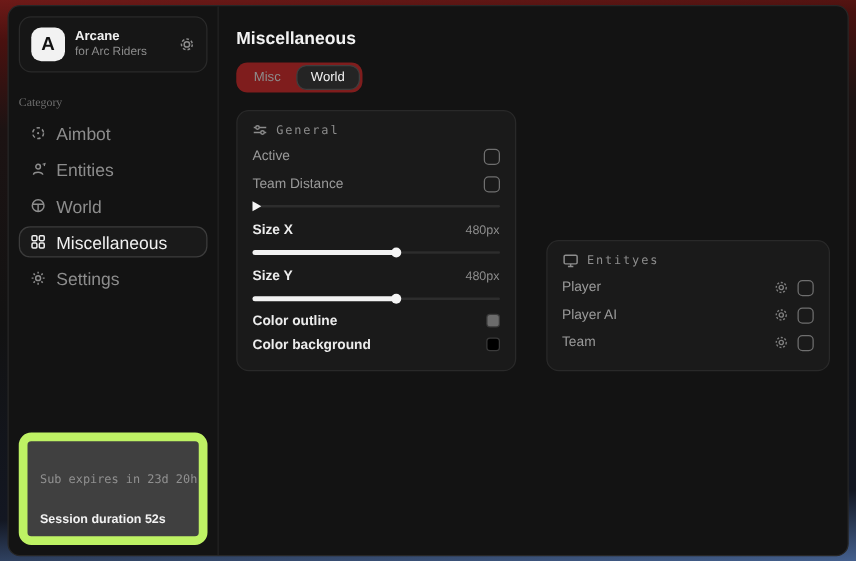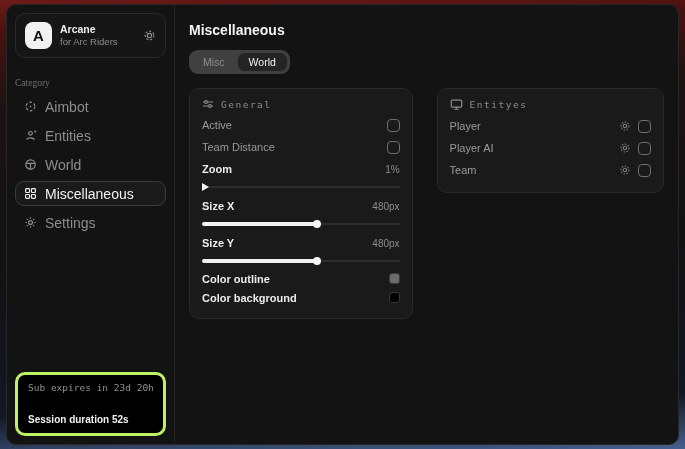--- a/index.html
+++ b/index.html
@@ -35,38 +35,38 @@
   .nav-item {
     display:flex; align-items:center; gap:8px; height:25px; padding:0 8px;
     border:1px solid transparent; border-radius:9px; color:#8d8d8d; font-size:14px;
     cursor:pointer;
   }
   .nav-item.active { border-color:#3c3c3c; background:#1a1a1a; color:#f0f0f0; }
   .icn { display:inline-flex; align-items:center; justify-content:center; }
   .icn svg { display:block; }
   .spacer { flex:1; }
   .sub-box {
-    margin:8px; padding:7px 10px 8px; border:3px solid #bef264; border-radius:10px;
-    background:#000000;
+    margin:8px; padding:25px 10px 8px; border:7px solid #bef264; border-radius:10px;
+    background:#404040;
   }
   .sub-line1 { font-family:"DejaVu Sans Mono", monospace; font-size:9.5px; color:#909090; white-space:nowrap; }
   .sub-line2 { font-size:10px; font-weight:bold; color:#f2f2f2; margin-top:21px; }
   
   .main { flex:1; padding:17px 14px; overflow:hidden; }
   .page-title { font-size:14px; font-weight:bold; color:#f2f2f2; }
   .tabbar {
-    margin-top:12px; display:inline-flex; align-items:center; background:#404040;
+    margin-top:12px; display:inline-flex; align-items:center; background:#7f1d1d;
     border-radius:9px; padding:2px;
   }
   .tab {
     padding:3px 11px; font-size:10.5px; color:#8d8d8d; border:1px solid transparent;
     border-radius:8px; cursor:pointer;
   }
   .tab.active { background:#242424; border-color:#3e3e3e; color:#f2f2f2; }
-  .panels { display:flex; gap:24px; margin-top:14px; align-items:flex-start; }
+  .panels { display:flex; gap:24px; margin-top:14px; align-items:flex-end; }
   .panel {
     background:#1a1a1a; border:1px solid #292929; border-radius:10px; padding:9px 12px 11px;
   }
   .panel-general { width:234px; }
   .panel-entities { width:238px; }
   .panel-head {
     display:flex; align-items:center; gap:7px;
     font-family:"DejaVu Sans Mono", monospace; font-size:9.5px; letter-spacing:1.5px;
     color:#8d8d8d; margin-bottom:4px;
   }
@@ -195,24 +195,20 @@
           <span>General</span>
         </div>
         <div id="general-rows">
             <div class="row">
               <span class="row-label">Active</span>
               <span class="checkbox"></span>
             </div>
             <div class="row">
               <span class="row-label">Team Distance</span>
               <span class="checkbox"></span>
-            </div>
-            <div class="row">
-              <span class="row-label bright">Zoom</span>
-              <span class="row-value">1%</span>
             </div>
             <div class="slider">
               <span class="track"></span>
               <span class="thumb arrow" style="left:0"></span>
             </div>
             <div class="row">
               <span class="row-label bright">Size X</span>
               <span class="row-value">480px</span>
             </div>
             <div class="slider">

